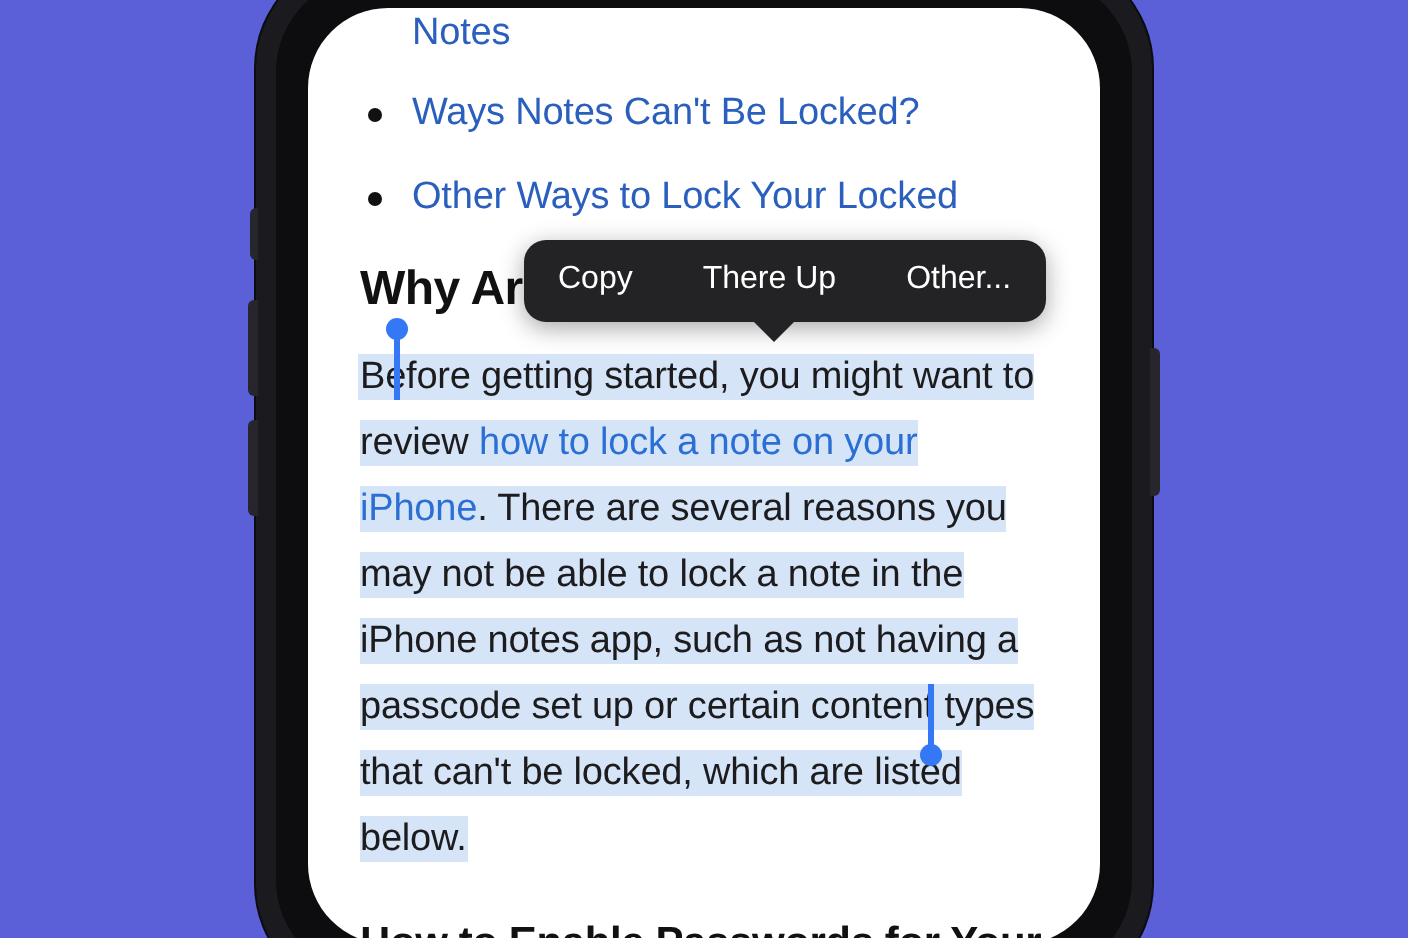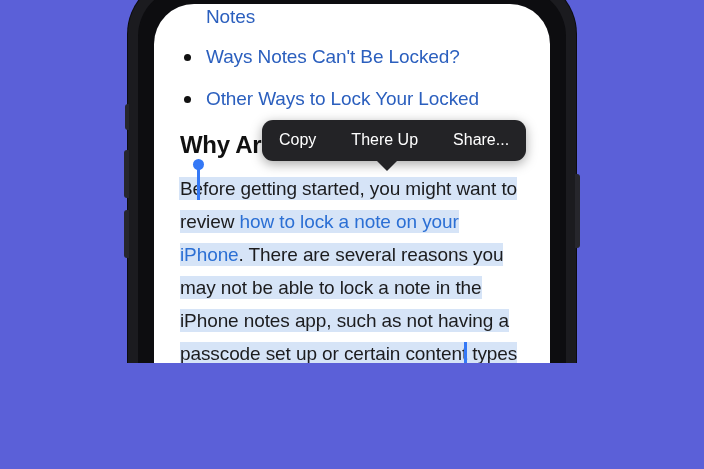--- a/index.html
+++ b/index.html
@@ -9,21 +9,21 @@
   body {
     width: 704px;
     height: 469px;
     background: #5b60d8;
     font-family: "Liberation Sans", sans-serif;
     overflow: hidden;
   }
   .stage {
     position: relative;
     width: 704px;
-    height: 363px;
+    height: 469px;
     background: #5b60d8;
     overflow: hidden;
   }
 
   
   .phone-frame {
     position: absolute;
     left: 128px;
     top: -22px;
     width: 448px;
@@ -274,21 +274,21 @@
           </div>
           <div class="handle handle-end">
             <div class="knob"></div>
           </div>
 
           <div class="edit-menu">
             <div class="edit-menu-item">Copy</div>
             <div class="edit-menu-sep"></div>
             <div class="edit-menu-item">There Up</div>
             <div class="edit-menu-sep"></div>
-            <div class="edit-menu-item">Share...</div>
+            <div class="edit-menu-item">Other...</div>
           </div>
           <div class="edit-menu-arrow"></div>
 
         </div>
 
       </div>
     </div>
   </div>
 
 </div>

